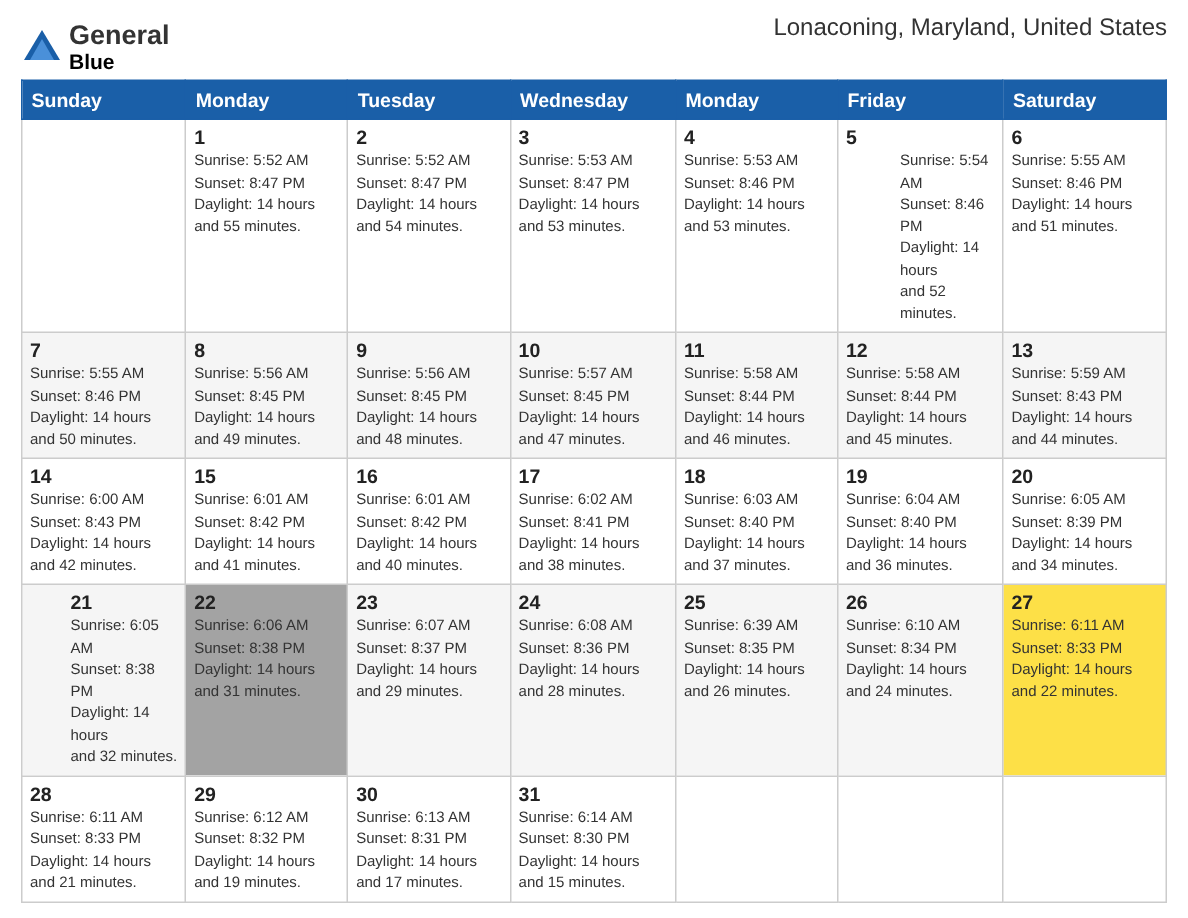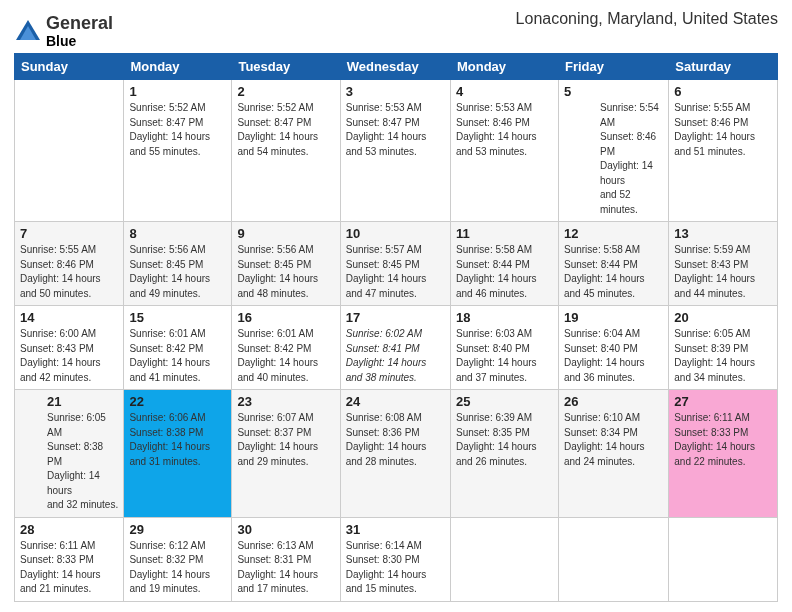--- a/index.html
+++ b/index.html
@@ -247,21 +247,21 @@
           </td>
           <td>
             <span class="day-number">16</span>
             <div class="day-info" style="white-space: pre-line;">Sunrise: 6:01 AM
 Sunset: 8:42 PM
 Daylight: 14 hours
 and 40 minutes.</div>
           </td>
           <td>
             <span class="day-number">17</span>
-            <div class="day-info" style="white-space: pre-line; font-style: italic;">Sunrise: 6:02 AM
+            <div class="day-info" style="white-space: pre-line;">Sunrise: 6:02 AM
 Sunset: 8:41 PM
 Daylight: 14 hours
 and 38 minutes.</div>
           </td>
           <td>
             <span class="day-number">18</span>
             <div class="day-info" style="white-space: pre-line;">Sunrise: 6:03 AM
 Sunset: 8:40 PM
 Daylight: 14 hours
 and 37 minutes.</div>
@@ -282,21 +282,21 @@
           </td>
         </tr>
         <tr>
           <td style="background: rgb(245, 245, 245); padding-left: 32px;">
             <span class="day-number">21</span>
             <div class="day-info" style="white-space: pre-line;">Sunrise: 6:05 AM
 Sunset: 8:38 PM
 Daylight: 14 hours
 and 32 minutes.</div>
           </td>
-          <td style="background: #0ea5e9;">
+          <td style="background: #a3a3a3;">
             <span class="day-number">22</span>
             <div class="day-info" style="white-space: pre-line;">Sunrise: 6:06 AM
 Sunset: 8:38 PM
 Daylight: 14 hours
 and 31 minutes.</div>
           </td>
           <td style="background: rgb(245, 245, 245);">
             <span class="day-number">23</span>
             <div class="day-info" style="white-space: pre-line;">Sunrise: 6:07 AM
 Sunset: 8:37 PM
@@ -317,21 +317,21 @@
 Daylight: 14 hours
 and 26 minutes.</div>
           </td>
           <td style="background: rgb(245, 245, 245);">
             <span class="day-number">26</span>
             <div class="day-info" style="white-space: pre-line;">Sunrise: 6:10 AM
 Sunset: 8:34 PM
 Daylight: 14 hours
 and 24 minutes.</div>
           </td>
-          <td style="background: #f9a8d4; margin-left: 10px;">
+          <td style="background: #fde047; margin-left: 10px;">
             <span class="day-number">27</span>
             <div class="day-info" style="white-space: pre-line;">Sunrise: 6:11 AM
 Sunset: 8:33 PM
 Daylight: 14 hours
 and 22 minutes.</div>
           </td>
         </tr>
         <tr>
           <td>
             <span class="day-number">28</span>

